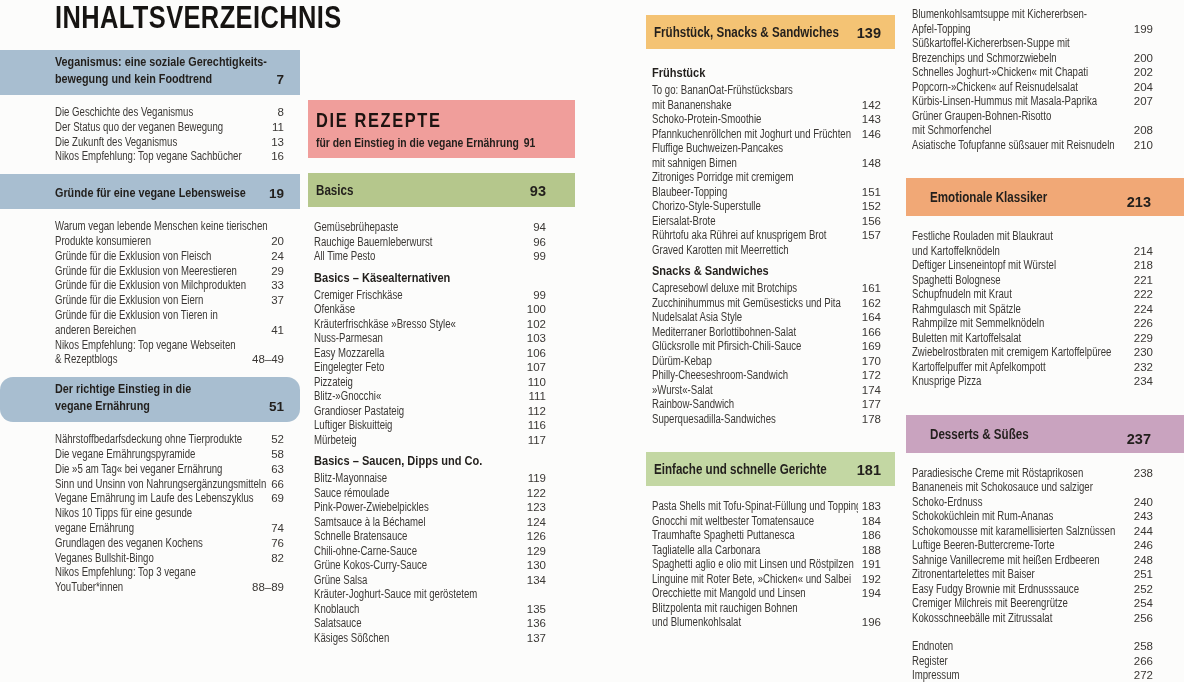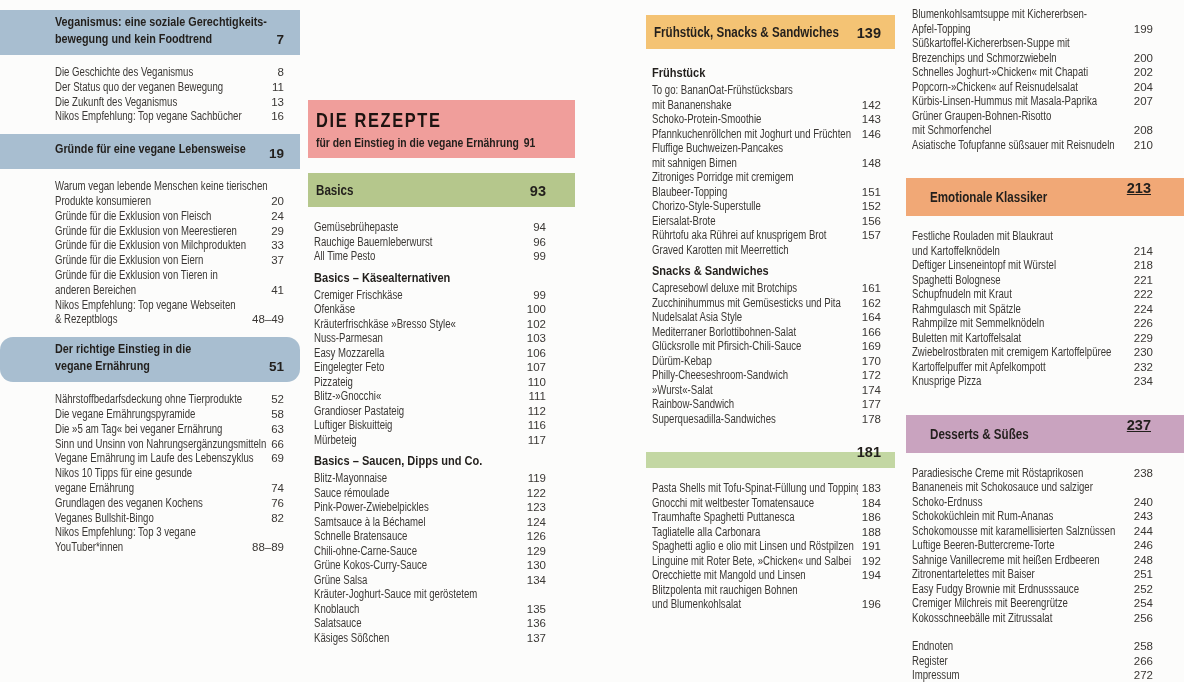--- a/index.html
+++ b/index.html
@@ -23,41 +23,41 @@
 
   h1.page-title {
     font-size:31px; font-weight:bold; letter-spacing:0.5px;
     color:var(--c-title,#161412); line-height:36px; margin:2px 0 14px 0;
     white-space:nowrap;
   }
   h1.page-title .tx { transform:scaleX(0.82); }
 
   
   .banner {
-    position:relative; display:flex; align-items:center;
+    position:relative; display:flex; align-items:flex-end;
     margin:26px 0 13px 0; padding:8px 14px 8px 8px;
     color:var(--c-ink,#221f1c); font-weight:bold;
   }
   .blines { width:100%; }
   .bline { font-size:14.5px; line-height:18px; white-space:nowrap; overflow:hidden; }
   .bline .tx { transform:scaleX(0.80); }
   .bpage { position:absolute; font-size:14.5px; }
 
   .col1 .banner { margin:10px -16px 10px -55px; padding:4px 16px 8px 55px; min-height:35px; }
   .col1 .bline { font-size:13.5px; line-height:16.5px; }
   .col1 .bpage { right:16px; bottom:8px; font-size:13.5px; }
 
   .col2 .banner { margin-left:-6px; margin-right:-29px; padding-left:8px; padding-right:22px; }
   .col2 .bpage { right:29px; bottom:8px; }
 
   .col3 .banner { margin-left:-6px; margin-right:-14px; padding-left:8px; padding-right:14px; }
   .col3 .bpage { right:14px; bottom:8px; }
 
   .col4 .banner { margin-left:-6px; margin-right:-31px; padding:10px 33px 10px 24px; }
-  .col4 .bpage { right:33px; bottom:20px;text-decoration:underline; }
+  .col4 .bpage { right:33px; bottom:6px; }
 
   
   .bigbanner {
     margin:0 -29px 8px -6px; padding:8px 10px 8px 8px;
     color:var(--c-ink,#221f1c);
   }
   .bigtitle { font-size:20px; font-weight:bold; letter-spacing:2px; line-height:24px; color:#1d1310; white-space:nowrap; }
   .bigtitle .tx { transform:scaleX(0.82); }
   .bigsub { font-size:13px; font-weight:bold; line-height:15px; margin-top:3px; white-space:nowrap; }
   .bigsub .tx { transform:scaleX(0.80); }
@@ -78,20 +78,21 @@
   .row .t { flex:1 1 auto; min-width:0; overflow:hidden; white-space:nowrap; }
   .row .p { flex:0 0 auto; padding-left:4px; font-size:11.5px; }
 
   .gap { height:14px; }
 </style>
 </head>
 <body>
 
 <div class="page">
   <div class="col col1">
+    <h1 class="page-title"><span class="tx">INHALTSVERZEICHNIS</span></h1>
   <div class="banner" style="background: var(--c-blue);">
         <div class="blines">
           <div class="bline"><span class="tx">Veganismus: eine soziale Gerechtigkeits-</span></div>
           <div class="bline"><span class="tx">bewegung und kein Foodtrend</span></div>
         </div>
         <span class="bpage">7</span>
       </div>
       <div class="row">
         <span class="t"><span class="tx">Die Geschichte des Veganismus</span></span>
         <span class="p">8</span>
@@ -405,20 +406,23 @@
       </div>
       <div class="row">
         <span class="t"><span class="tx">Rainbow-Sandwich</span></span>
         <span class="p">177</span>
       </div>
       <div class="row">
         <span class="t"><span class="tx">Superquesadilla-Sandwiches</span></span>
         <span class="p">178</span>
       </div>
       <div class="banner" style="background: var(--c-lightgreen);">
+        <div class="blines">
+          <div class="bline"><span class="tx">Einfache und schnelle Gerichte</span></div>
+        </div>
         <span class="bpage">181</span>
       </div>
       <div class="row">
         <span class="t"><span class="tx">Pasta Shells mit Tofu-Spinat-Füllung und Topping</span></span>
         <span class="p">183</span>
       </div>
       <div class="row">
         <span class="t"><span class="tx">Gnocchi mit weltbester Tomatensauce</span></span>
         <span class="p">184</span>
       </div>

